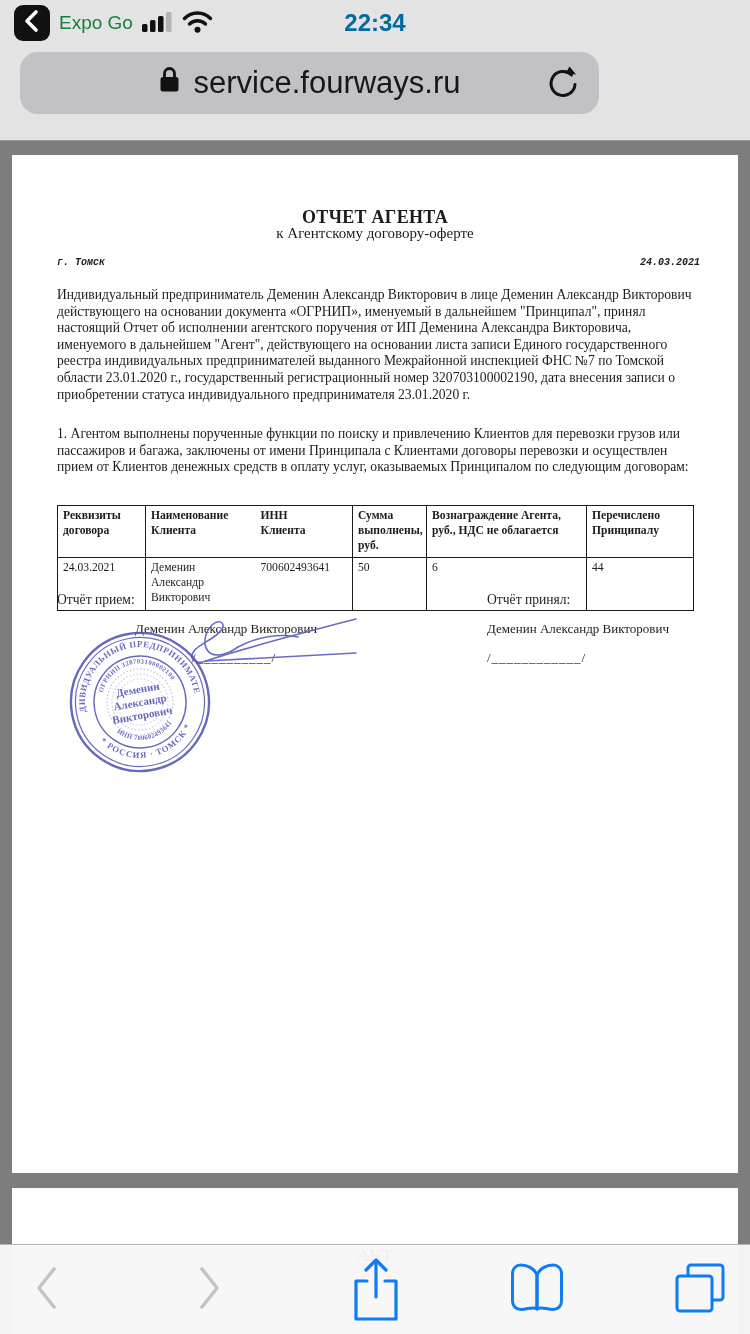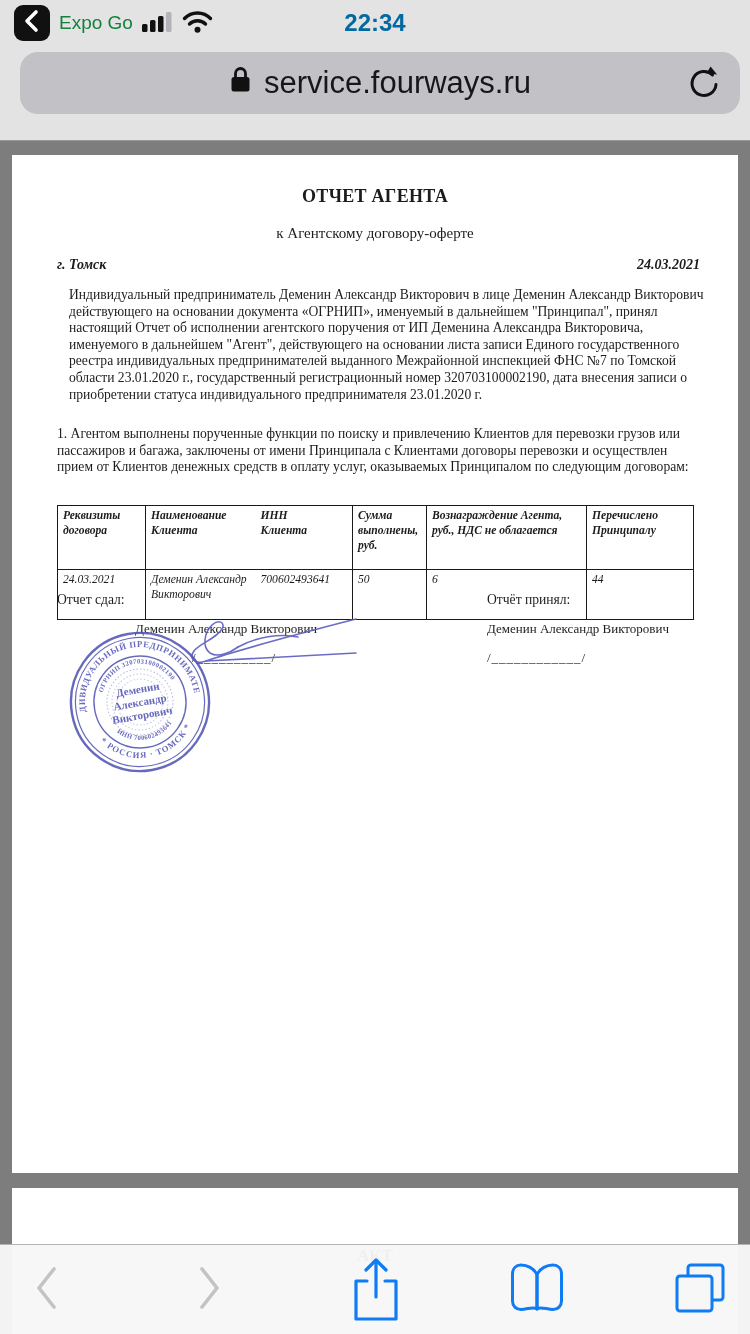--- a/index.html
+++ b/index.html
@@ -10,41 +10,41 @@
   .top-chrome { position:absolute; top:0; left:0; width:750px; height:141px; background:#e3e3e3; border-bottom:1px solid #989898; z-index:30; }
   .status-bar { position:absolute; top:0; left:0; right:0; height:46px; display:flex; align-items:center; padding:0 14px; }
   .sb-left { display:flex; align-items:center; gap:9px; }
   .back-app-btn { width:36px; height:36px; background:#111; border-radius:9px; display:flex; align-items:center; justify-content:center; }
   .app-name { font-size:19px; color:#15803d; }
   .sb-center { position:absolute; left:0; right:0; text-align:center; font-size:24px; font-weight:700; color:#0369a1; pointer-events:none; }
   .sb-right { margin-left:auto; display:flex; align-items:center; gap:8px; }
   .batt-pct { font-size:29px; color:#111; }
   .sig-wifi { display:flex; align-items:flex-end; gap:7px; }
 
-  .addr-wrap { position:absolute; top:52px; left:20px; width:720px; height:62px; }
+  .addr-wrap { position:absolute; top:52px; left:20px; width:579px; height:62px; }
   .addr-pill { width:100%; height:100%; background:#c1c1c6; border-radius:18px; display:flex; align-items:center; justify-content:center; position:relative; }
   .addr-text { font-size:31px; color:#17171a; display:flex; align-items:center; gap:12px; }
   .reload-btn { position:absolute; right:18px; top:13px; width:36px; height:36px; }
 
   
   .viewport { position:absolute; top:142px; left:0; width:750px; height:1192px; background:#7d7d7d; }
   .page { position:absolute; left:12px; width:726px; background:#ffffff; }
   .page1 { top:13px; height:1018px; }
   .page2 { top:1046px; height:146px; }
   .doc { font-family:"Liberation Serif", serif; color:#1c1c1c; }
 
-  .doc-title { position:absolute; top:31px; left:0; right:0; text-align:center; font-size:18px; font-weight:700; letter-spacing:.3px; }
+  .doc-title { position:absolute; top:52px; left:0; right:0; text-align:center; font-size:18px; font-weight:700; letter-spacing:.3px; }
   .doc-subtitle { position:absolute; top:70px; left:0; right:0; text-align:center; font-size:15px; }
-  .city-row { position:absolute; top:102px; left:45px; right:38px; display:flex; justify-content:space-between; font-size:14px; font-weight:700; font-style:italic; }
+  .city-row { position:absolute; top:102px; left:45px; right:38px; display:flex; justify-content:space-between; font-size:10px; font-weight:700; font-style:italic;font-family:Liberation Mono, monospace; }
   .para { position:absolute; left:45px; width:642px; font-size:13.6px; line-height:16.6px; text-align:left; }
-  .para1 { top:132px;margin-left:12px; }
+  .para1 { top:132px; }
   .para2 { top:271px; }
 
   table.doc-table { position:absolute; top:350px; left:45px; border-collapse:collapse; table-layout:fixed; width:636px; font-family:"Liberation Serif", serif; }
-  .doc-table th, .doc-table td { border:1px solid #1a1a1a; vertical-align:top; text-align:left; padding:3px 5px 16px 5px; font-size:11.6px; line-height:1.28; color:#1c1c1c;font-style:italic; }
+  .doc-table th, .doc-table td { border:1px solid #1a1a1a; vertical-align:top; text-align:left; padding:3px 5px 4px 5px; font-size:11.6px; line-height:1.28; color:#1c1c1c; }
   .doc-table th { font-weight:700; }
   .no-r { border-right:none !important; }
   .no-l { border-left:none !important; }
   th.inn-h { padding-right:44px; }
 
   .sig-label-left  { position:absolute; top:437px; left:45px;  font-size:13.6px; }
   .sig-label-right { position:absolute; top:437px; left:475px; font-size:13.6px; }
   .sig-name-left   { position:absolute; top:466px; left:123px; font-size:13px; }
   .sig-name-right  { position:absolute; top:466px; left:475px; font-size:13px; }
   .sig-line-left   { position:absolute; top:495px; left:180px; font-size:13px; letter-spacing:1px; }
@@ -154,21 +154,21 @@
         <td>24.03.2021</td>
         <td class="no-r">Деменин Александр Викторович</td>
         <td class="no-l">700602493641</td>
         <td>50</td>
         <td>6</td>
         <td>44</td>
       </tr>
     </tbody>
       </table>
 
-    <div class="sig-label-left">Отчет сдал:</div>
+    <div class="sig-label-left">Отчёт прием:</div>
     <div class="sig-label-right">Отчёт принял:</div>
     <div class="sig-name-left">Деменин Александр Викторович</div>
     <div class="sig-name-right">Деменин Александр Викторович</div>
     <div class="sig-line-left">/__________/</div>
     <div class="sig-line-right">/____________/</div>
 
     <div class="scribble-box">
       <svg width="210" height="60" viewBox="0 0 210 60">
         <g stroke="#5a5cc0" stroke-width="1.6" fill="none" opacity="0.9" stroke-linecap="round">
           <path d="M196 6 C150 18 80 36 46 48"></path>

